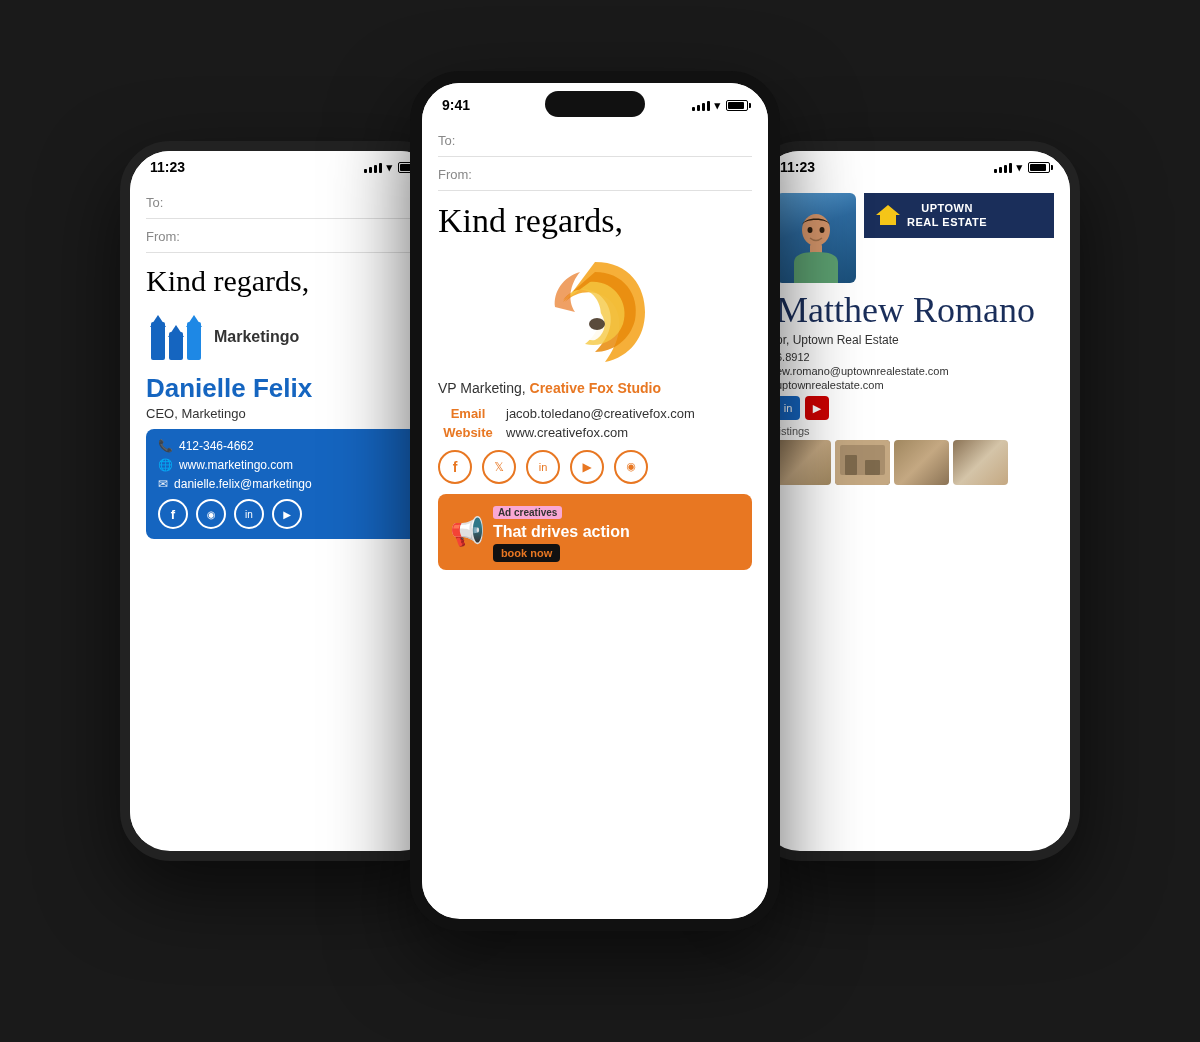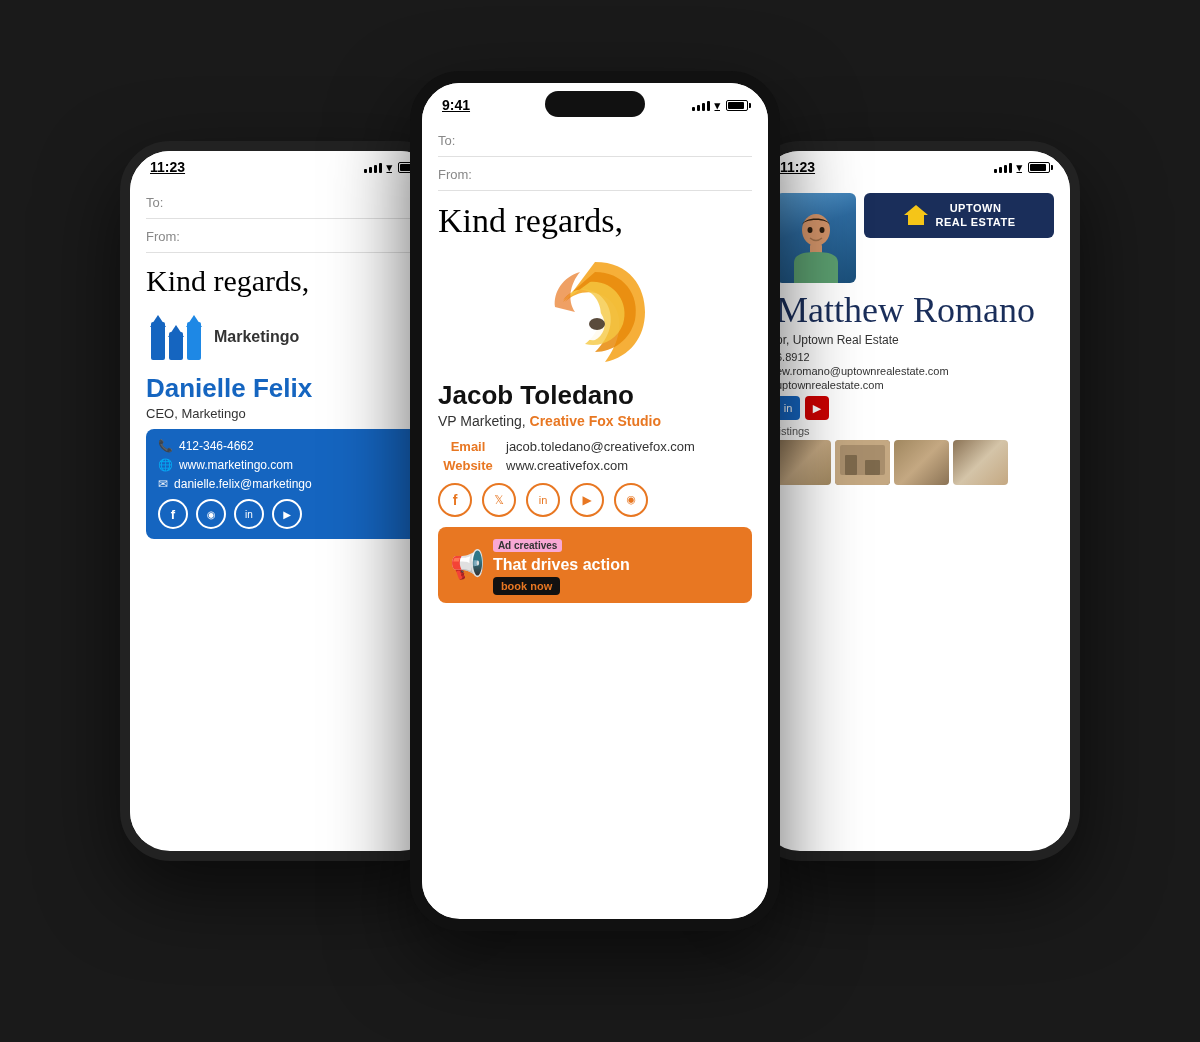--- a/index.html
+++ b/index.html
@@ -56,21 +56,20 @@
     }
     
     .status-bar {
       display: flex;
       justify-content: space-between;
       align-items: center;
       padding: 8px 20px 4px;
       font-size: 13px;
       font-weight: 600;
       background: #fff;
-      text-decoration: underline;
     }
     .status-bar .time { font-weight: 700; font-size: 14px; }
     .status-icons { display: flex; gap: 4px; align-items: center; }
     .signal-bars { display: flex; gap: 2px; align-items: flex-end; height: 12px; }
     .signal-bar { width: 3px; background: #000; border-radius: 1px; }
     .wifi-icon { font-size: 11px; }
     .battery-icon {
       width: 22px; height: 11px;
       border: 1.5px solid #000;
       border-radius: 2px;
@@ -272,25 +271,25 @@
       display: flex;
       align-items: flex-end;
       justify-content: center;
     }
     .agent-silhouette {
       width: 60px;
       height: 75px;
     }
     .uptown-logo {
       background: #1a2e5a;
-      border-radius: 6px;
+      border-radius: 0;
       padding: 8px 10px;
       display: flex;
       flex-direction: column;
-      align-items: center;
+      align-items: flex-start;
       justify-content: center;
       flex: 1;
     }
     .uptown-logo-text {
       font-size: 11px;
       font-weight: 800;
       color: #fff;
       text-align: center;
       letter-spacing: 0.5px;
       line-height: 1.3;
@@ -457,21 +456,20 @@
 
           <path d="M 55 30 C 78 28 95 50 88 72 C 82 88 66 96 50 92 C 65 80 70 62 62 48 C 54 34 36 34 28 50 Z" fill="#F5C842" opacity="0.8"></path>
 
           <path d="M 35 55 C 45 48 62 52 68 65 C 72 74 68 84 60 88 C 50 90 38 80 35 68 Z" fill="white" opacity="0.9"></path>
 
           <ellipse cx="62" cy="72" rx="8" ry="6" fill="#3d2b1a" opacity="0.85"></ellipse>
 
           <path d="M 20 55 C 18 40 28 25 45 20 C 35 32 32 48 40 60 Z" fill="#E87722" opacity="0.7"></path>
         </svg>
       </div>
-      <div class="center-name">Jacob Toledano</div>
       <div class="center-title">
         <span>VP Marketing, </span><span class="orange-text">Creative Fox Studio</span>
       </div>
       <div class="center-contact-row">
         <span class="center-contact-label">Email</span>
         <span class="center-contact-value">jacob.toledano@creativefox.com</span>
       </div>
       <div class="center-contact-row">
         <span class="center-contact-label">Website</span>
         <span class="center-contact-value">www.creativefox.com</span>

